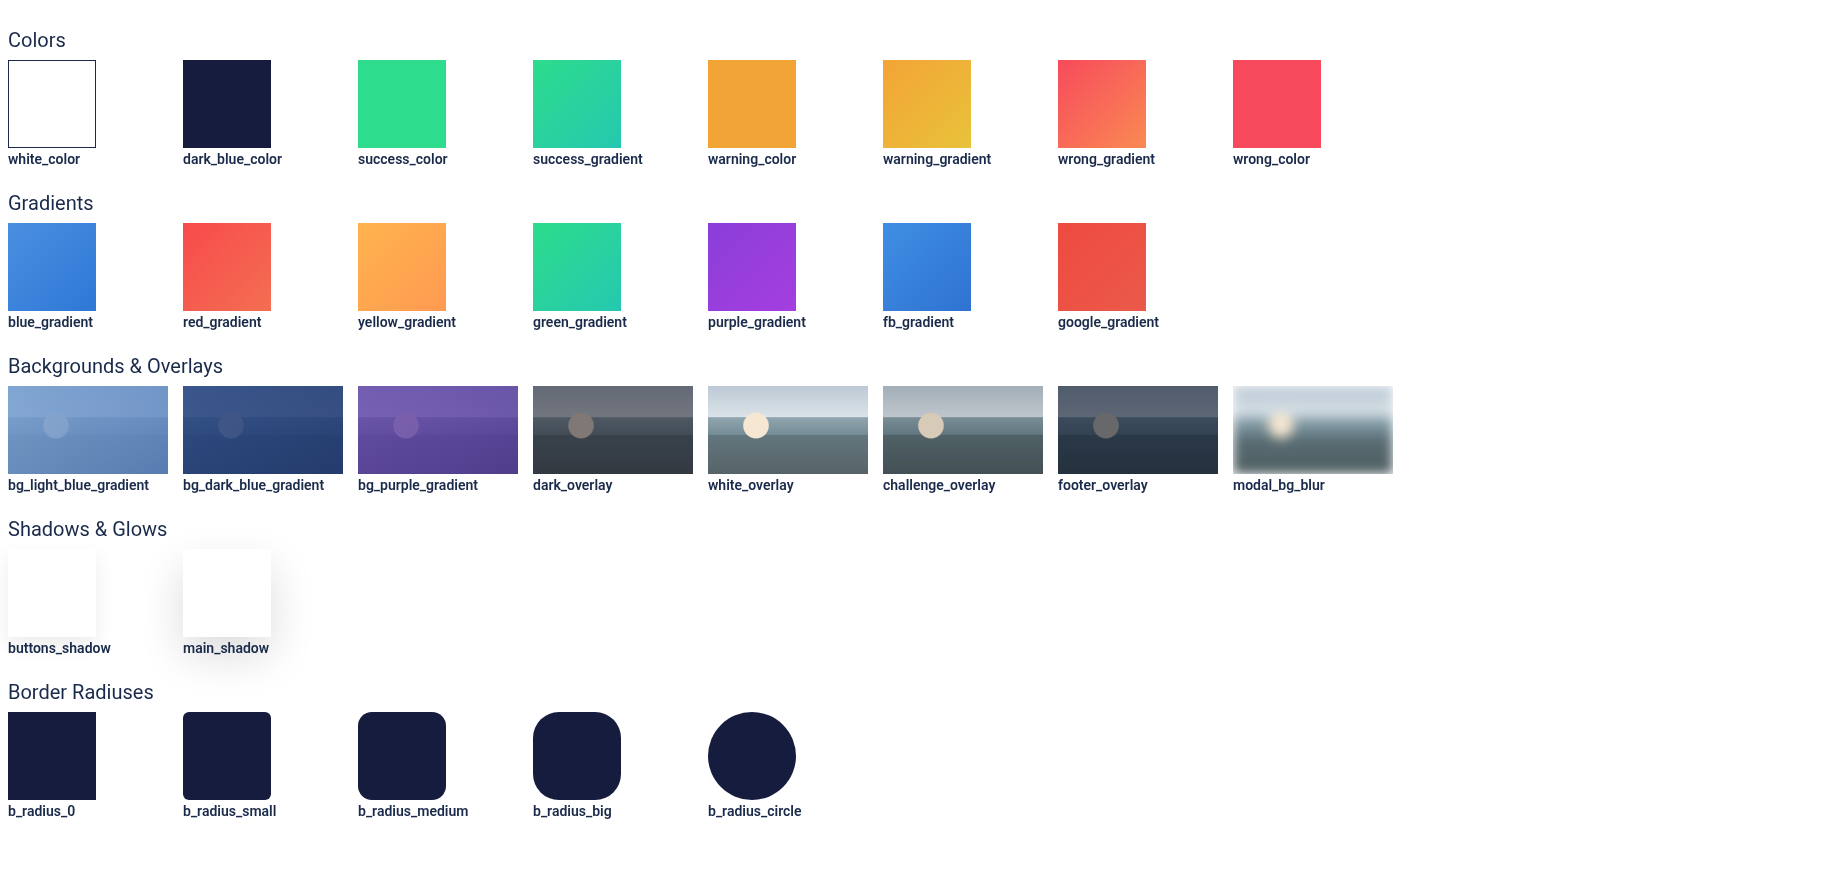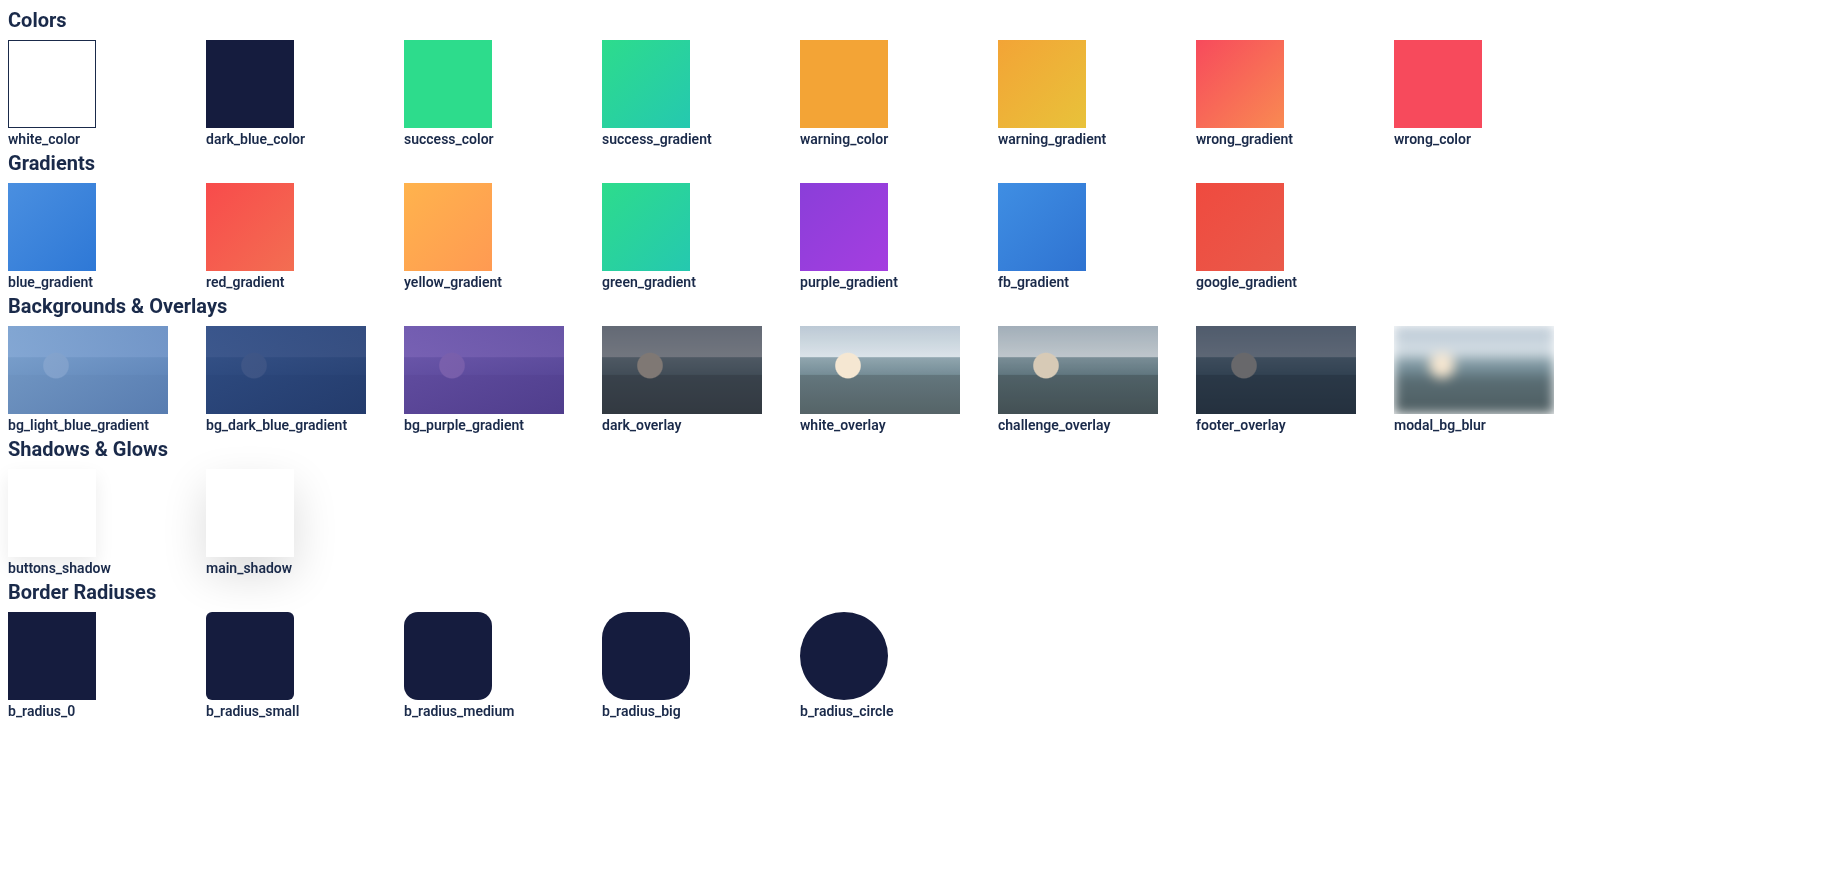--- a/index.html
+++ b/index.html
@@ -4,31 +4,31 @@
 <style>
   * { box-sizing: border-box; margin: 0; padding: 0; }
   body {
     font-family: -apple-system, BlinkMacSystemFont, "Segoe UI", Roboto, "Helvetica Neue", Arial, sans-serif;
     background: #ffffff;
     padding: 8px;
     color: #1a2a4a;
   }
   h2 {
     font-size: 20px;
-    font-weight: 700;
+    font-weight: 400;
     color: #1a2a4a;
-    margin: 0 0 8px 0;
+    margin: 20px 0 8px 0;
   }
   .grid {
     display: flex;
     flex-wrap: wrap;
     gap: 0;
   }
   .cell {
-    width: 198px;
+    width: 175px;
     margin-right: 0;
     margin-bottom: 4px;
   }
   .swatch {
     width: 88px;
     height: 88px;
   }
   .swatch-wide {
     width: 160px;
     height: 88px;

